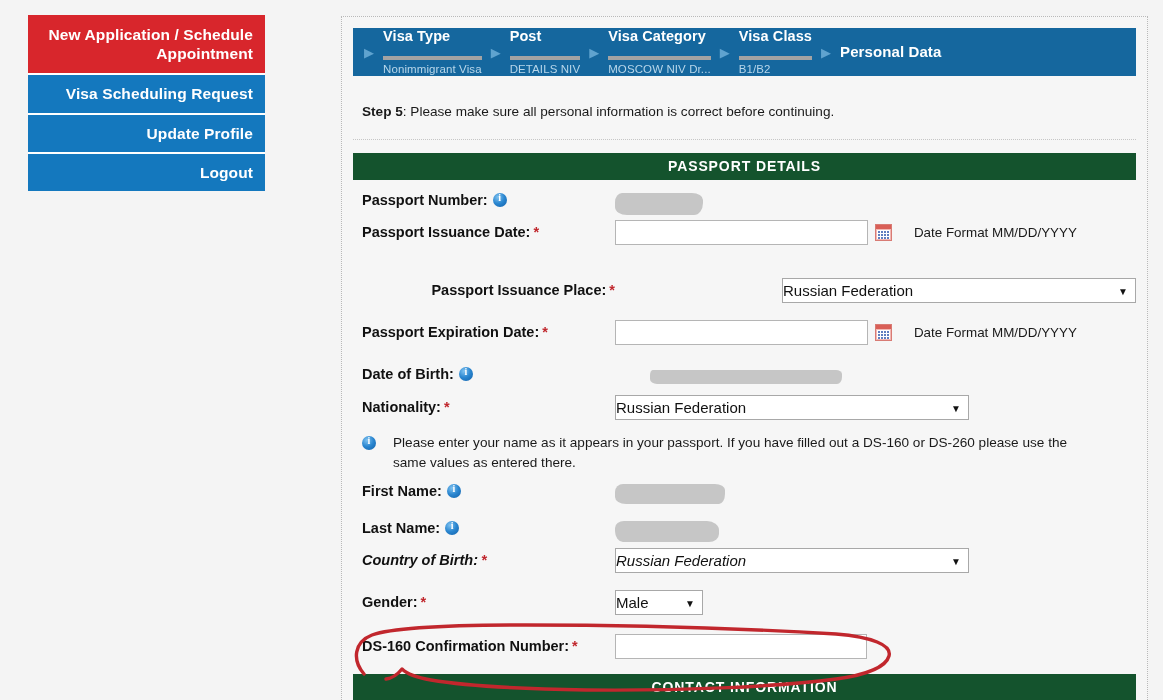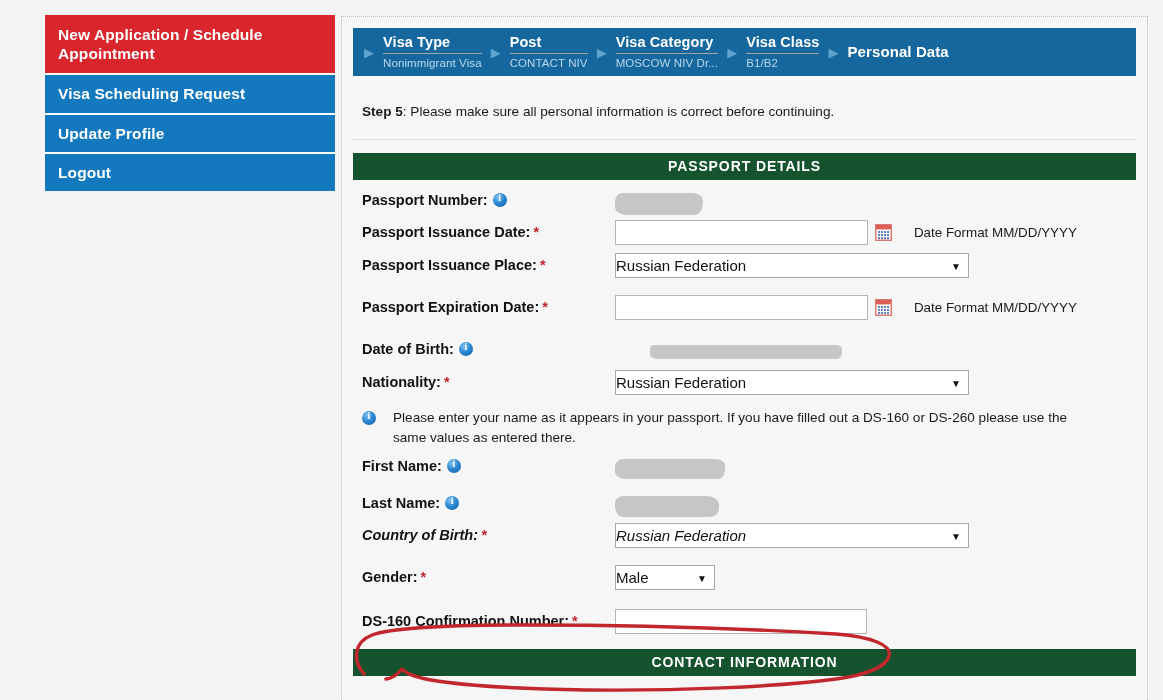--- a/index.html
+++ b/index.html
@@ -13,22 +13,23 @@
   }
   #page {
     position: relative;
     width: 1163px; height: 700px;
     background: #f4f4f4;
   }
 
   
   #sidebar {
     position: absolute;
-    left: 45px; top: 15px;
-    width: 290px;
+    left: 28px; top: 15px;
+    width: 237px;
+    text-align: right;
   }
   .nav-item {
     color: #ffffff;
     font-weight: bold;
     font-size: 15.5px;
     line-height: 1.24;
     padding: 9px 12px 9px 13px;
     border-bottom: 2px solid #ffffff;
     cursor: pointer;
     letter-spacing: 0.1px;
@@ -76,22 +77,22 @@
     padding-right: 2px;
   }
   .crumb-title {
     color: #ffffff;
     font-weight: bold;
     font-size: 14.5px;
     white-space: nowrap;
     letter-spacing: 0.1px;
   }
   .crumb.has-sub .crumb-title {
-    border-bottom: 1px solid #a3a3a3;
-    padding-bottom: 2px;
+    border-bottom: 4px solid #a3a3a3;
+    padding-bottom: 12px;
     display: block;
   }
   .crumb-sub {
     display: block;
     color: #b7d6ea;
     font-size: 11.5px;
     padding-top: 3px;
     white-space: nowrap;
     letter-spacing: 0.1px;
   }
@@ -182,21 +183,21 @@
     width: 354px;
     font-size: 15px;
     color: #111;
     display: inline-flex;
     align-items: center;
     padding: 0 0 0 0;
     position: relative;
     cursor: pointer;
     font-family: "Liberation Sans", sans-serif;
   }
-  .sel.small { width: 100px; }
+  .sel.small { width: 88px; }
   .sel .caret {
     position: absolute;
     right: 7px; top: 50%;
     transform: translateY(-50%);
     font-size: 10px;
     color: #111;
   }
 
   
   .cal-ico {
@@ -283,21 +284,21 @@
       <div id="breadcrumb">
         <span class="crumb-arrow">▶</span>
         <div class="crumb has-sub">
           <span class="crumb-title">Visa Type</span>
           <span class="crumb-sub">Nonimmigrant Visa</span>
         </div>
 
         <span class="crumb-arrow">▶</span>
         <div class="crumb has-sub">
           <span class="crumb-title">Post</span>
-          <span class="crumb-sub">CONTACT NIV</span>
+          <span class="crumb-sub">DETAILS NIV</span>
         </div>
 
         <span class="crumb-arrow">▶</span>
         <div class="crumb has-sub">
           <span class="crumb-title">Visa Category</span>
           <span class="crumb-sub">MOSCOW NIV Dr...</span>
         </div>
 
         <span class="crumb-arrow">▶</span>
         <div class="crumb has-sub">
@@ -332,21 +333,21 @@
           <div class="flabel" style="padding-top:5px;">
             <span>Passport Issuance Date:</span><span class="req">*</span>
           </div>
           <div class="fctrl">
             <input class="txt" type="text" value="" style="">
             <span class="cal-ico"></span>
             <span class="date-hint">Date Format MM/DD/YYYY</span>
           </div>
         </div>
 
-        <div class="frow" style="margin-top:8px;">
+        <div class="frow" style="margin-top:33px;text-align:right;">
           <div class="flabel" style="padding-top:5px;">
             <span>Passport Issuance Place:</span><span class="req">*</span>
           </div>
           <div class="fctrl">
             <div class="sel">
               <span>Russian Federation</span>
               <span class="caret">▼</span>
             </div>
           </div>
         </div>

